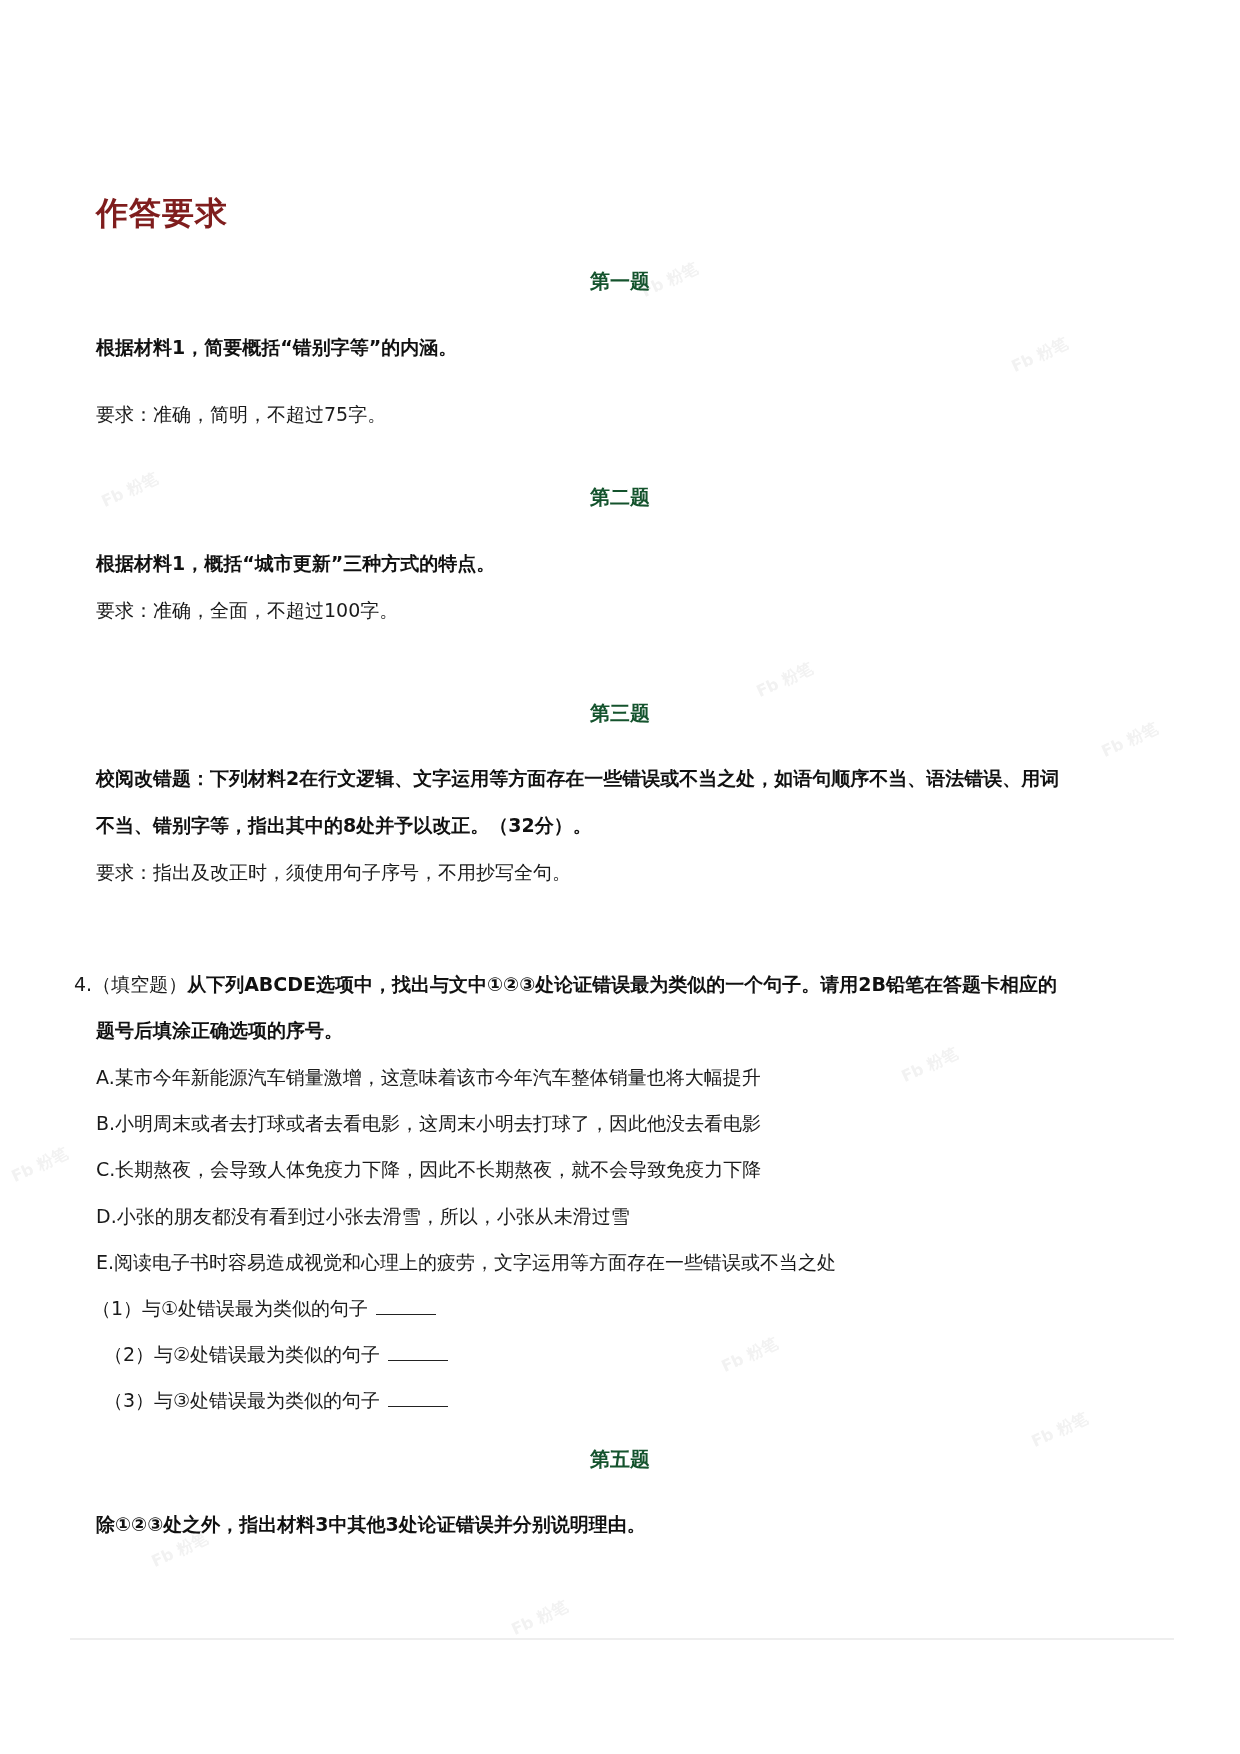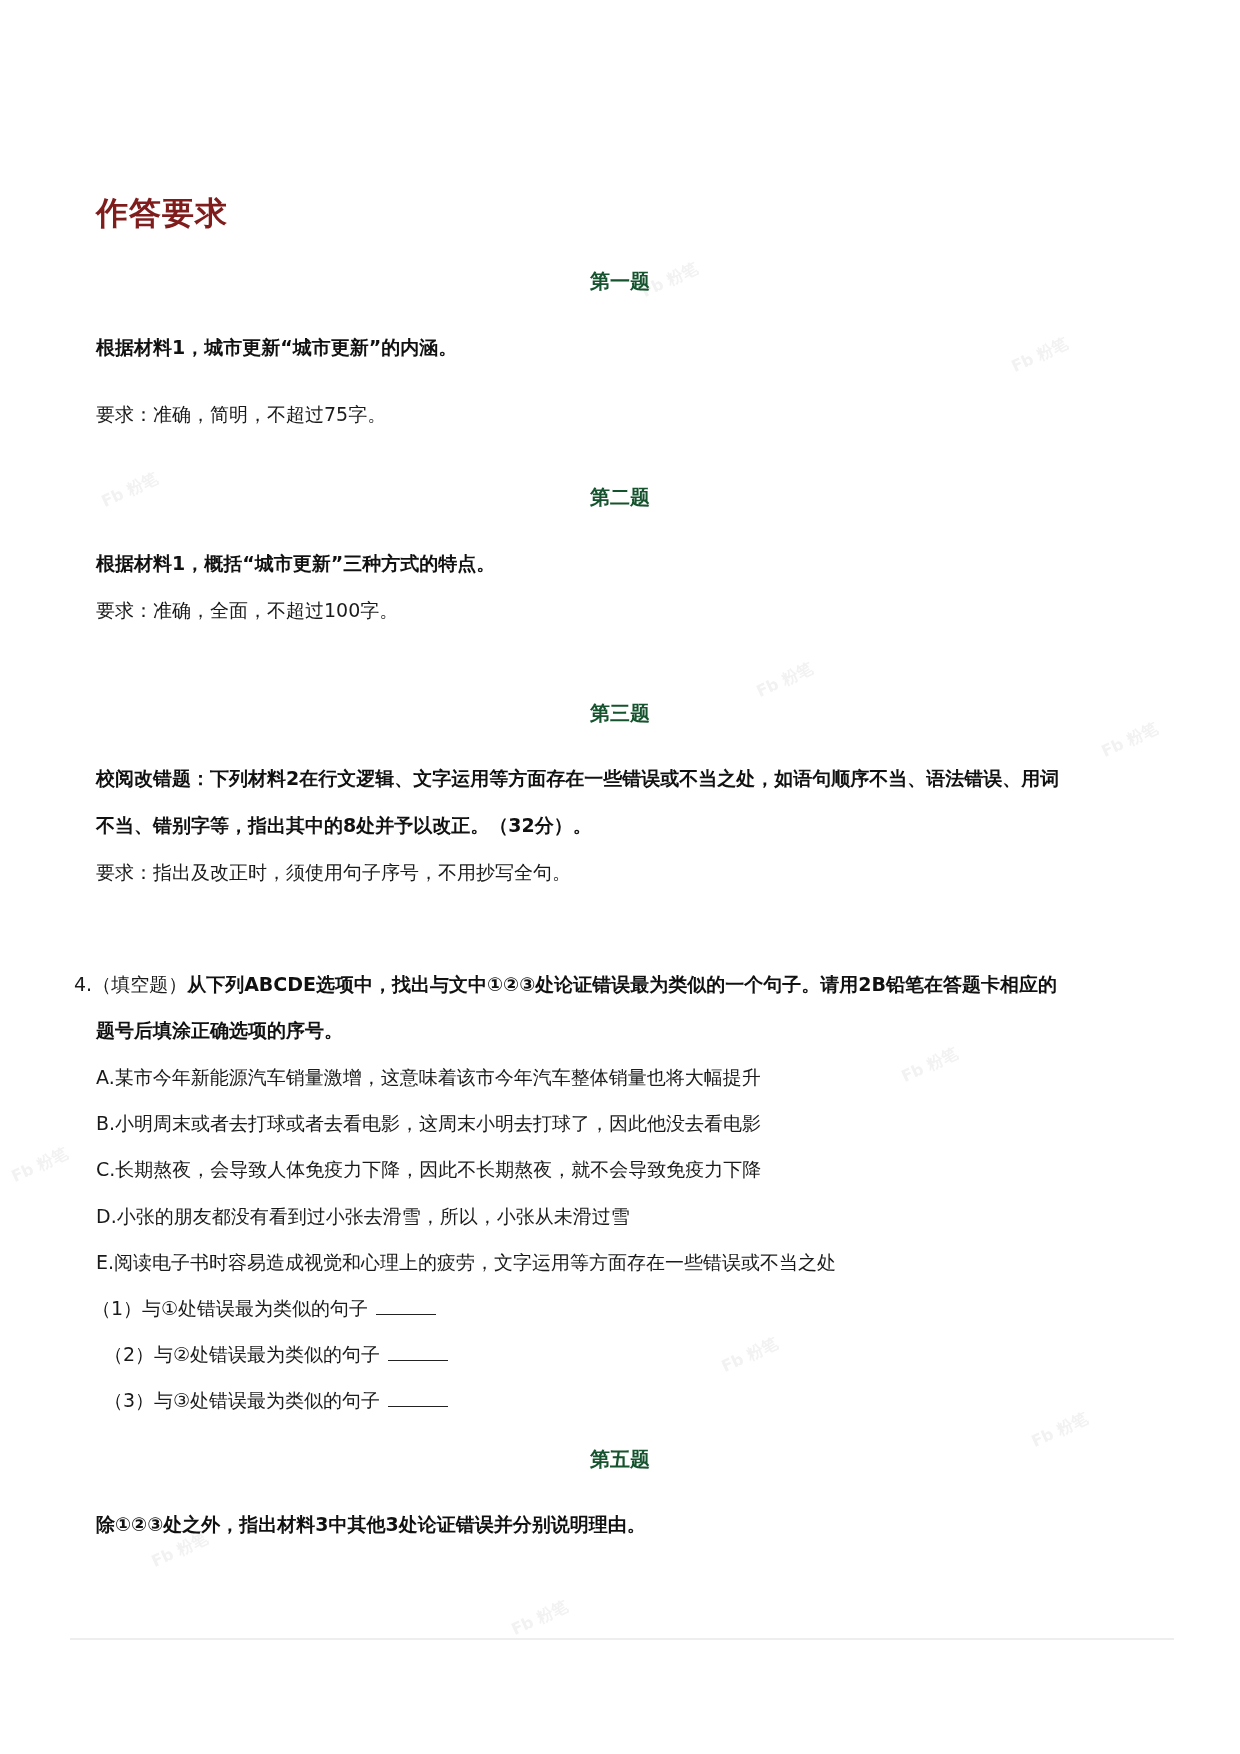--- a/index.html
+++ b/index.html
@@ -46,21 +46,21 @@
 <div class="watermark" style="left:900px;top:1055px;">Fb 粉笔</div>
 <div class="watermark" style="left:10px;top:1155px;">Fb 粉笔</div>
 <div class="watermark" style="left:720px;top:1345px;">Fb 粉笔</div>
 <div class="watermark" style="left:1030px;top:1420px;">Fb 粉笔</div>
 <div class="watermark" style="left:150px;top:1540px;">Fb 粉笔</div>
 <div class="watermark" style="left:510px;top:1608px;">Fb 粉笔</div>
 
 <div class="page-title">作答要求</div>
 
 <div class="q-heading" style="top:268px;">第一题</div>
-<div class="line bold" style="top:335px;">根据材料1，城市更新“城市更新”的内涵。</div>
+<div class="line bold" style="top:335px;">根据材料1，简要概括“错别字等”的内涵。</div>
 <div class="line" style="top:402px;">要求：准确，简明，不超过75字。</div>
 
 <div class="q-heading" style="top:484px;">第二题</div>
 <div class="line bold" style="top:551px;">根据材料1，概括“城市更新”三种方式的特点。</div>
 <div class="line" style="top:598px;">要求：准确，全面，不超过100字。</div>
 
 <div class="q-heading" style="top:700px;font-family:Liberation Mono, monospace;">第三题</div>
 <div class="line bold" style="top:766px;">校阅改错题：下列材料2在行文逻辑、文字运用等方面存在一些错误或不当之处，如语句顺序不当、语法错误、用词</div>
 <div class="line bold" style="top:813px;">不当、错别字等，指出其中的8处并予以改正。（32分）。</div>
 <div class="line" style="top:860px;">要求：指出及改正时，须使用句子序号，不用抄写全句。</div>

